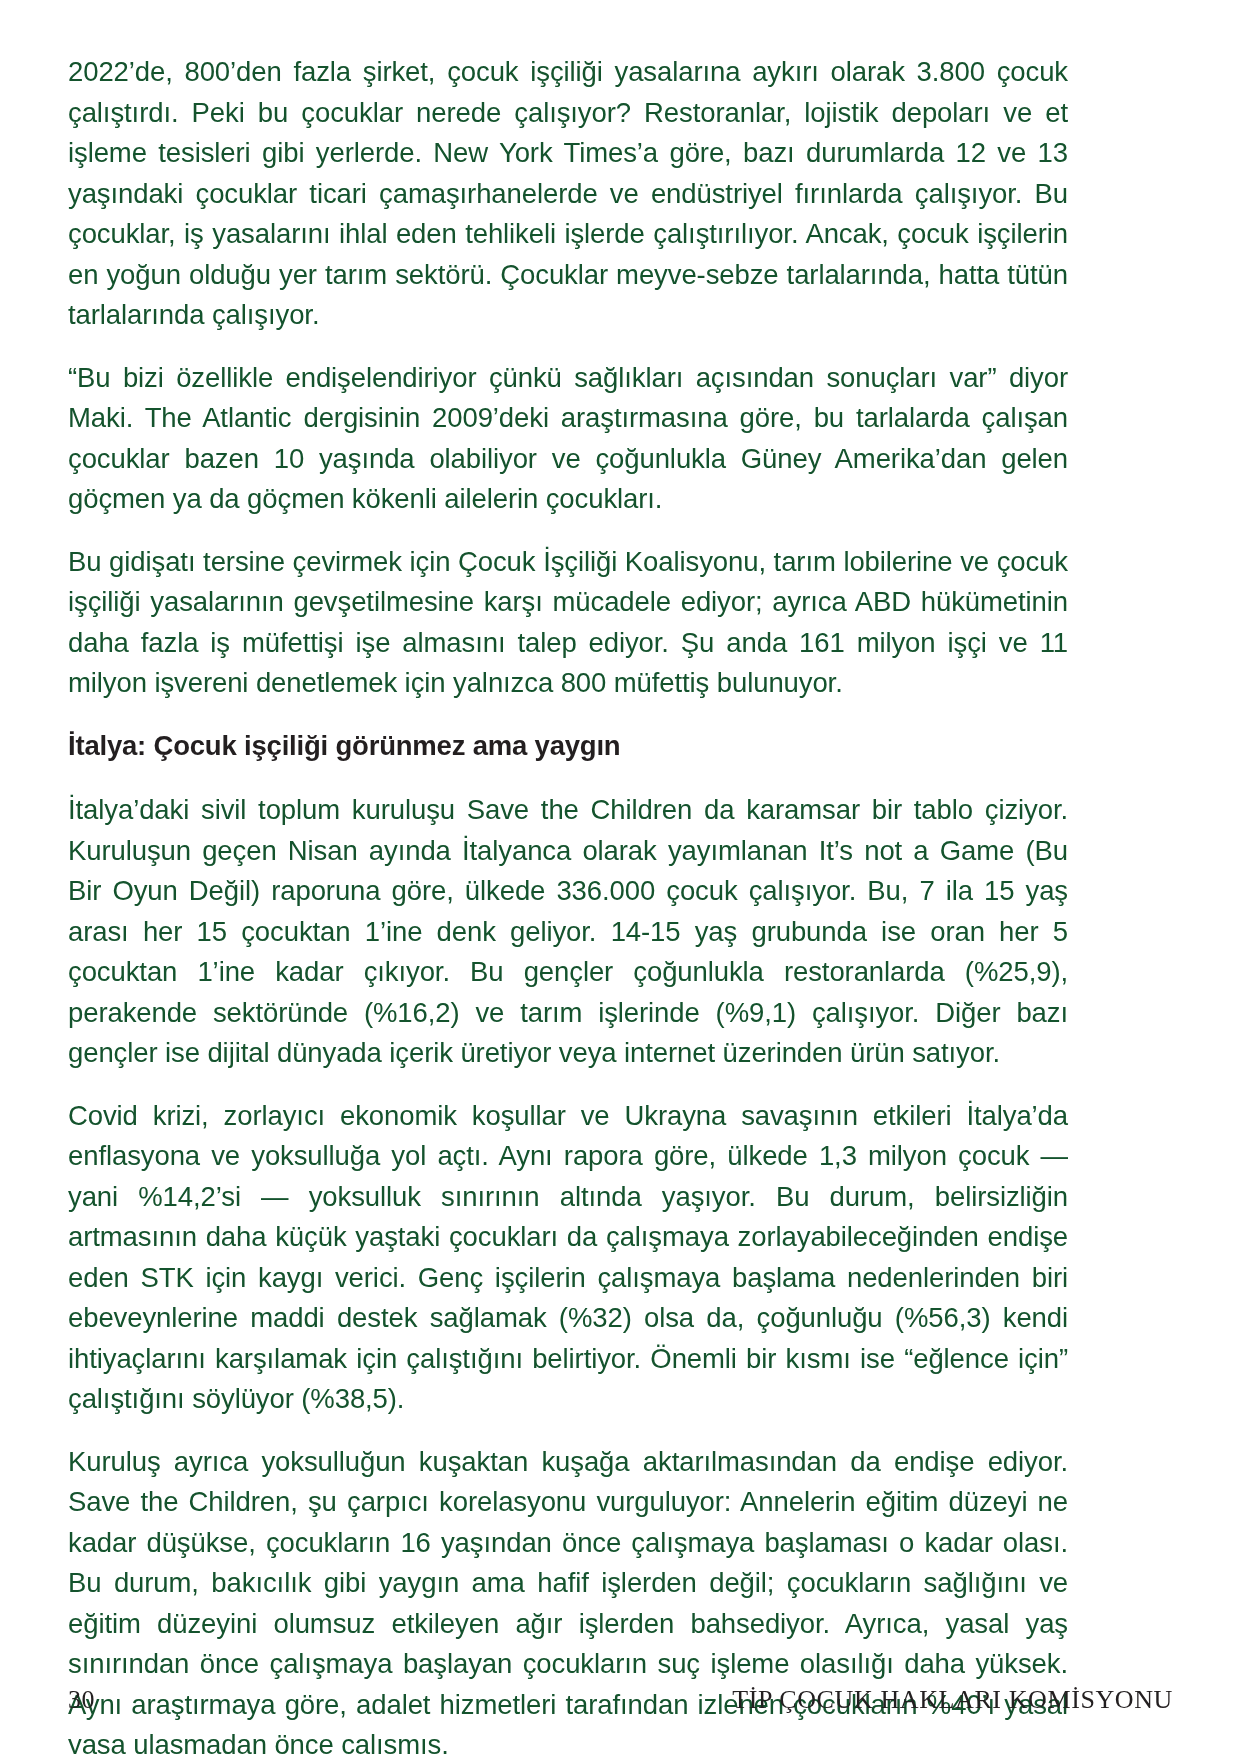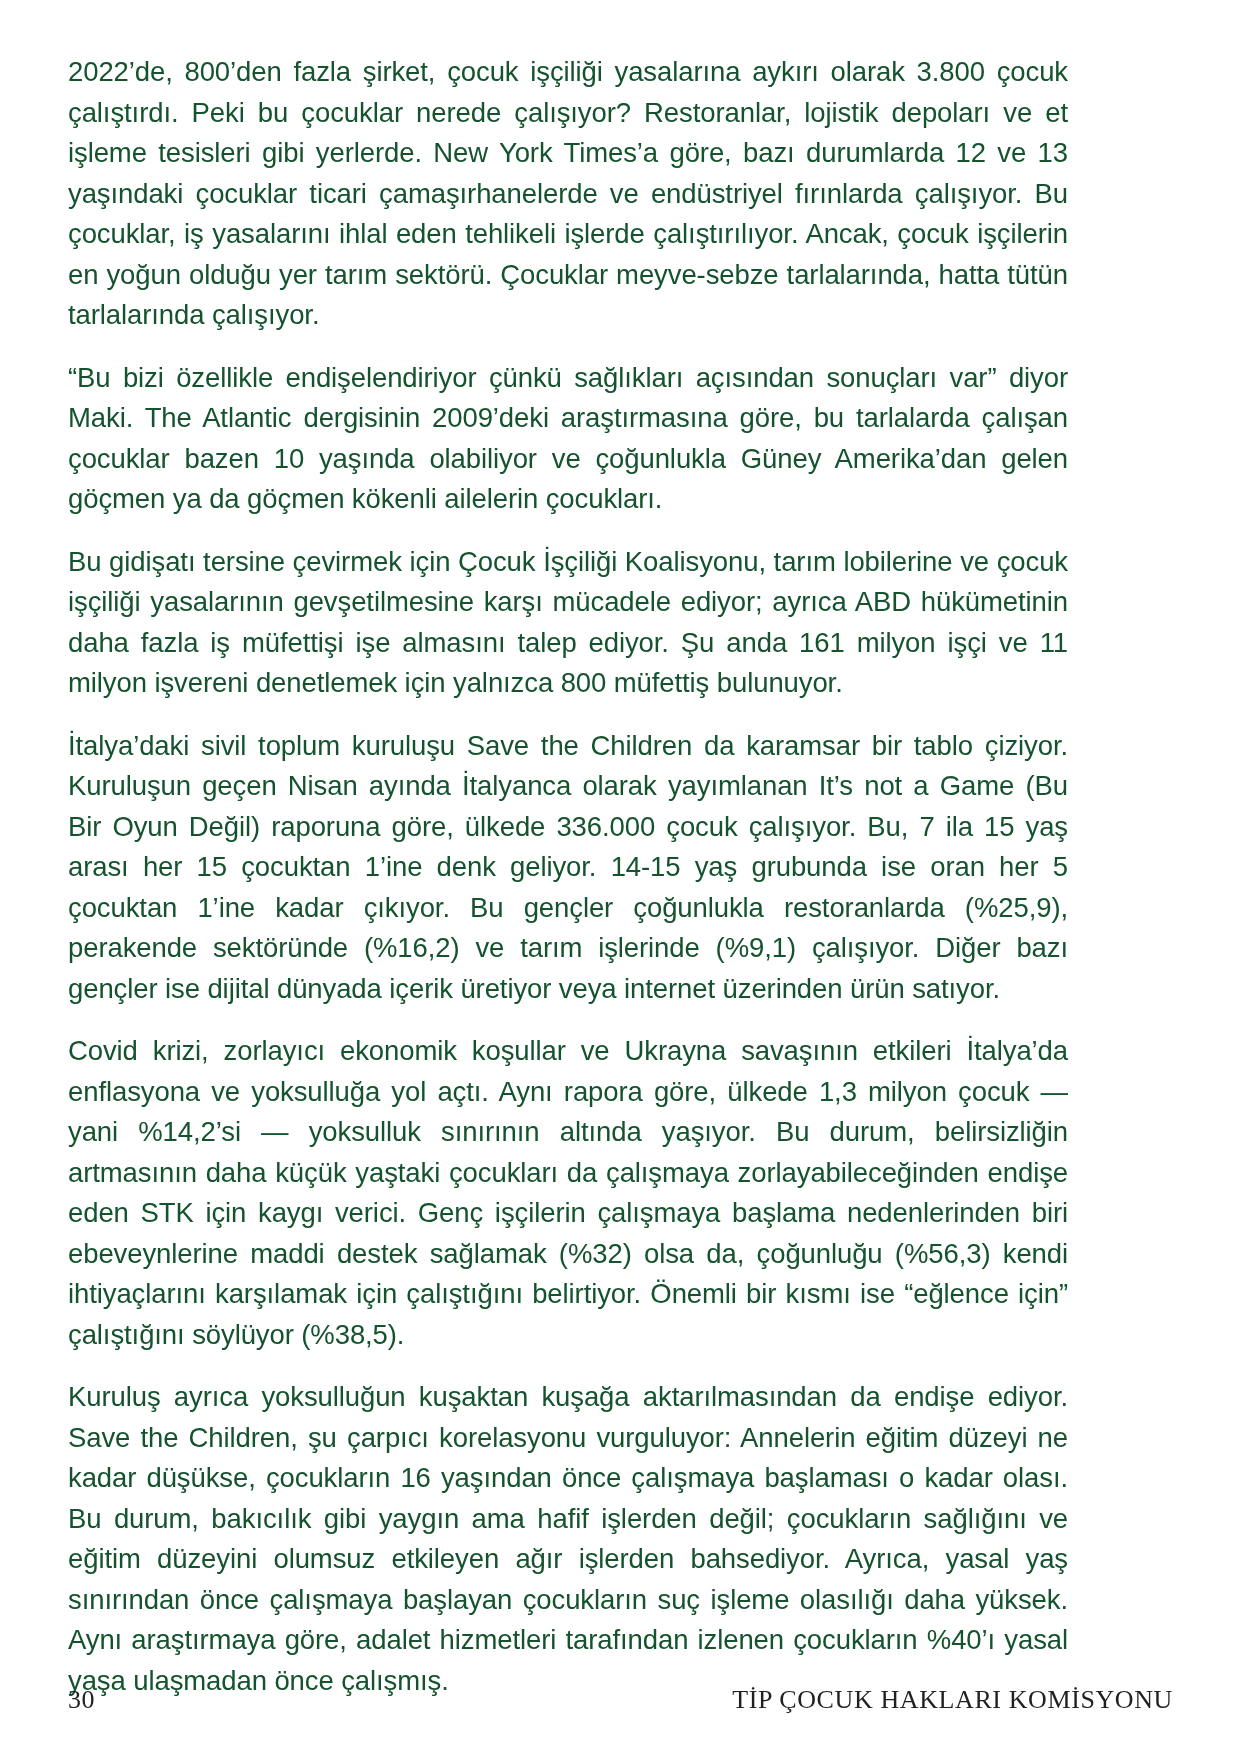--- a/index.html
+++ b/index.html
@@ -84,20 +84,21 @@
 <div class="page">
 
   <div class="content">
 
     <p class="para">2022’de, 800’den fazla şirket, çocuk işçiliği yasalarına aykırı olarak 3.800 çocuk çalıştırdı. Peki bu çocuklar nerede çalışıyor? Restoranlar, lojistik depoları ve et işleme tesisleri gibi yerlerde. New York Times’a göre, bazı durumlarda 12 ve 13 yaşındaki çocuklar ticari çamaşırhanelerde ve endüstriyel fırınlarda çalışıyor. Bu çocuklar, iş yasalarını ihlal eden tehlikeli işlerde çalıştırılıyor. Ancak, çocuk işçilerin en yoğun olduğu yer tarım sektörü. Çocuklar meyve-sebze tarlalarında, hatta tütün tarlalarında çalışıyor.</p>
 
     <p class="para">“Bu bizi özellikle endişelendiriyor çünkü sağlıkları açısından sonuçları var” diyor Maki. The Atlantic dergisinin 2009’deki araştırmasına göre, bu tarlalarda çalışan çocuklar bazen 10 yaşında olabiliyor ve çoğunlukla Güney Amerika’dan gelen göçmen ya da göçmen kökenli ailelerin çocukları.</p>
 
     <p class="para">Bu gidişatı tersine çevirmek için Çocuk İşçiliği Koalisyonu, tarım lobilerine ve çocuk işçiliği yasalarının gevşetilmesine karşı mücadele ediyor; ayrıca ABD hükümetinin daha fazla iş müfettişi işe almasını talep ediyor. Şu anda 161 milyon işçi ve 11 milyon işvereni denetlemek için yalnızca 800 müfettiş bulunuyor.</p>
 
+    <h2 class="section-heading">İtalya: Çocuk işçiliği görünmez ama yaygın</h2>
 
     <p class="para">İtalya’daki sivil toplum kuruluşu Save the Children da karamsar bir tablo çiziyor. Kuruluşun geçen Nisan ayında İtalyanca olarak yayımlanan It’s not a Game (Bu Bir Oyun Değil) raporuna göre, ülkede 336.000 çocuk çalışıyor. Bu, 7 ila 15 yaş arası her 15 çocuktan 1’ine denk geliyor. 14-15 yaş grubunda ise oran her 5 çocuktan 1’ine kadar çıkıyor. Bu gençler çoğunlukla restoranlarda (%25,9), perakende sektöründe (%16,2) ve tarım işlerinde (%9,1) çalışıyor. Diğer bazı gençler ise dijital dünyada içerik üretiyor veya internet üzerinden ürün satıyor.</p>
 
     <p class="para">Covid krizi, zorlayıcı ekonomik koşullar ve Ukrayna savaşının etkileri İtalya’da enflasyona ve yoksulluğa yol açtı. Aynı rapora göre, ülkede 1,3 milyon çocuk — yani %14,2’si — yoksulluk sınırının altında yaşıyor. Bu durum, belirsizliğin artmasının daha küçük yaştaki çocukları da çalışmaya zorlayabileceğinden endişe eden STK için kaygı verici. Genç işçilerin çalışmaya başlama nedenlerinden biri ebeveynlerine maddi destek sağlamak (%32) olsa da, çoğunluğu (%56,3) kendi ihtiyaçlarını karşılamak için çalıştığını belirtiyor. Önemli bir kısmı ise “eğlence için” çalıştığını söylüyor (%38,5).</p>
 
     <p class="para">Kuruluş ayrıca yoksulluğun kuşaktan kuşağa aktarılmasından da endişe ediyor. Save the Children, şu çarpıcı korelasyonu vurguluyor: Annelerin eğitim düzeyi ne kadar düşükse, çocukların 16 yaşından önce çalışmaya başlaması o kadar olası. Bu durum, bakıcılık gibi yaygın ama hafif işlerden değil; çocukların sağlığını ve eğitim düzeyini olumsuz etkileyen ağır işlerden bahsediyor. Ayrıca, yasal yaş sınırından önce çalışmaya başlayan çocukların suç işleme olasılığı daha yüksek. Aynı araştırmaya göre, adalet hizmetleri tarafından izlenen çocukların %40’ı yasal yaşa ulaşmadan önce çalışmış.</p>
 
   </div>
 
   <div class="footer">

